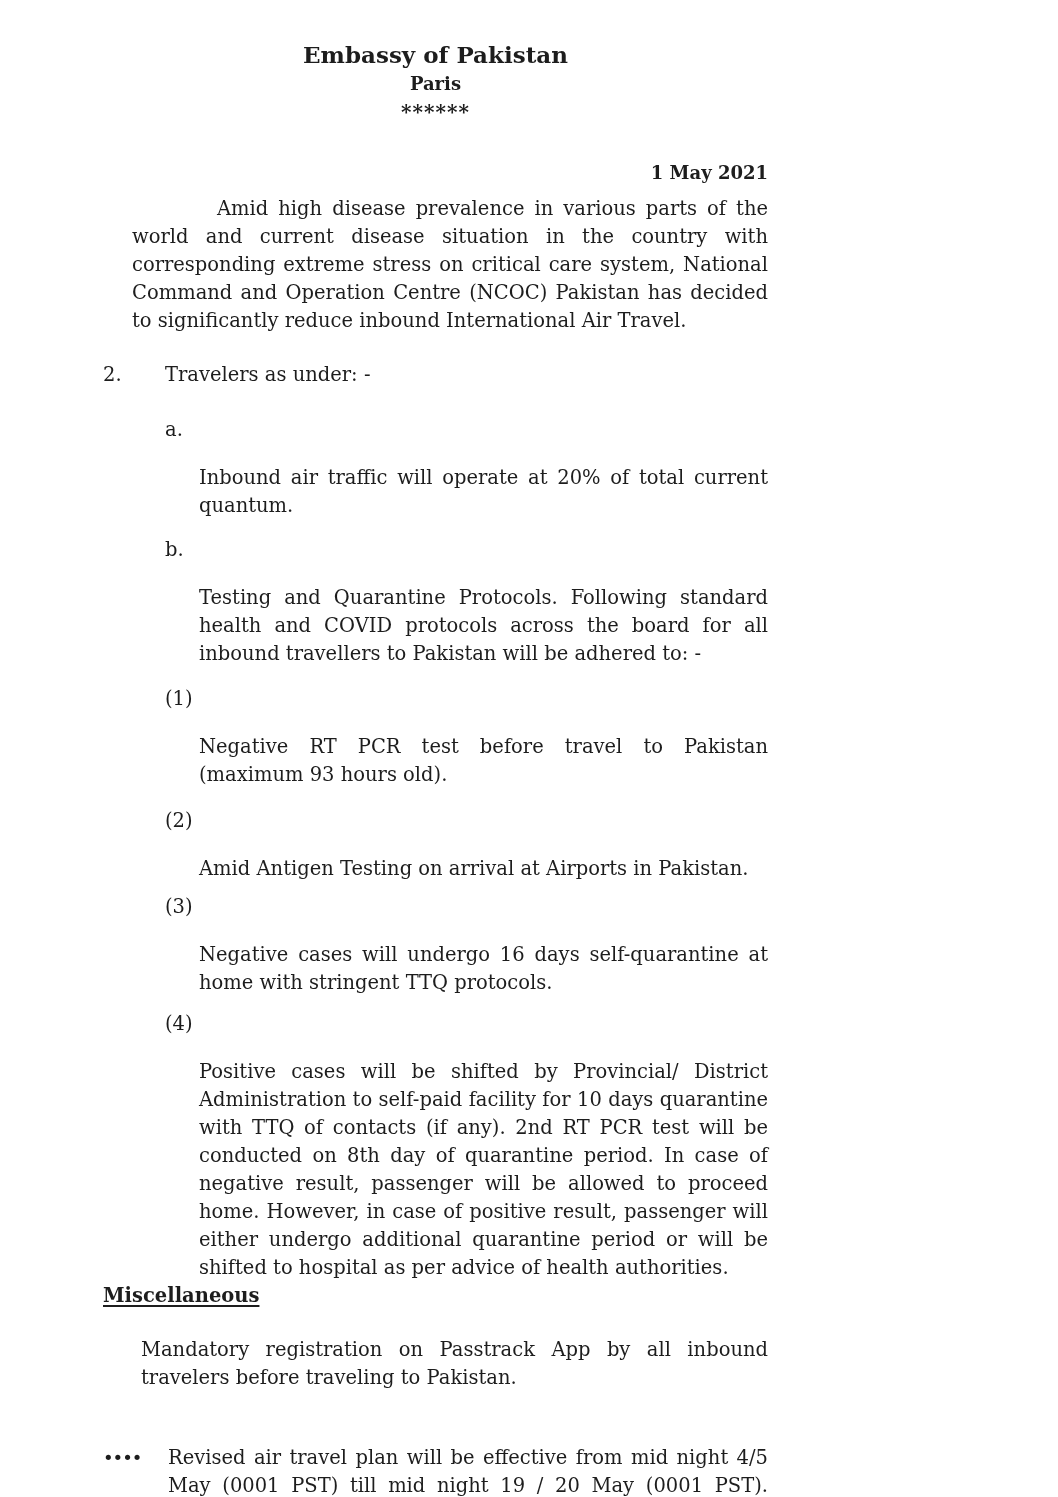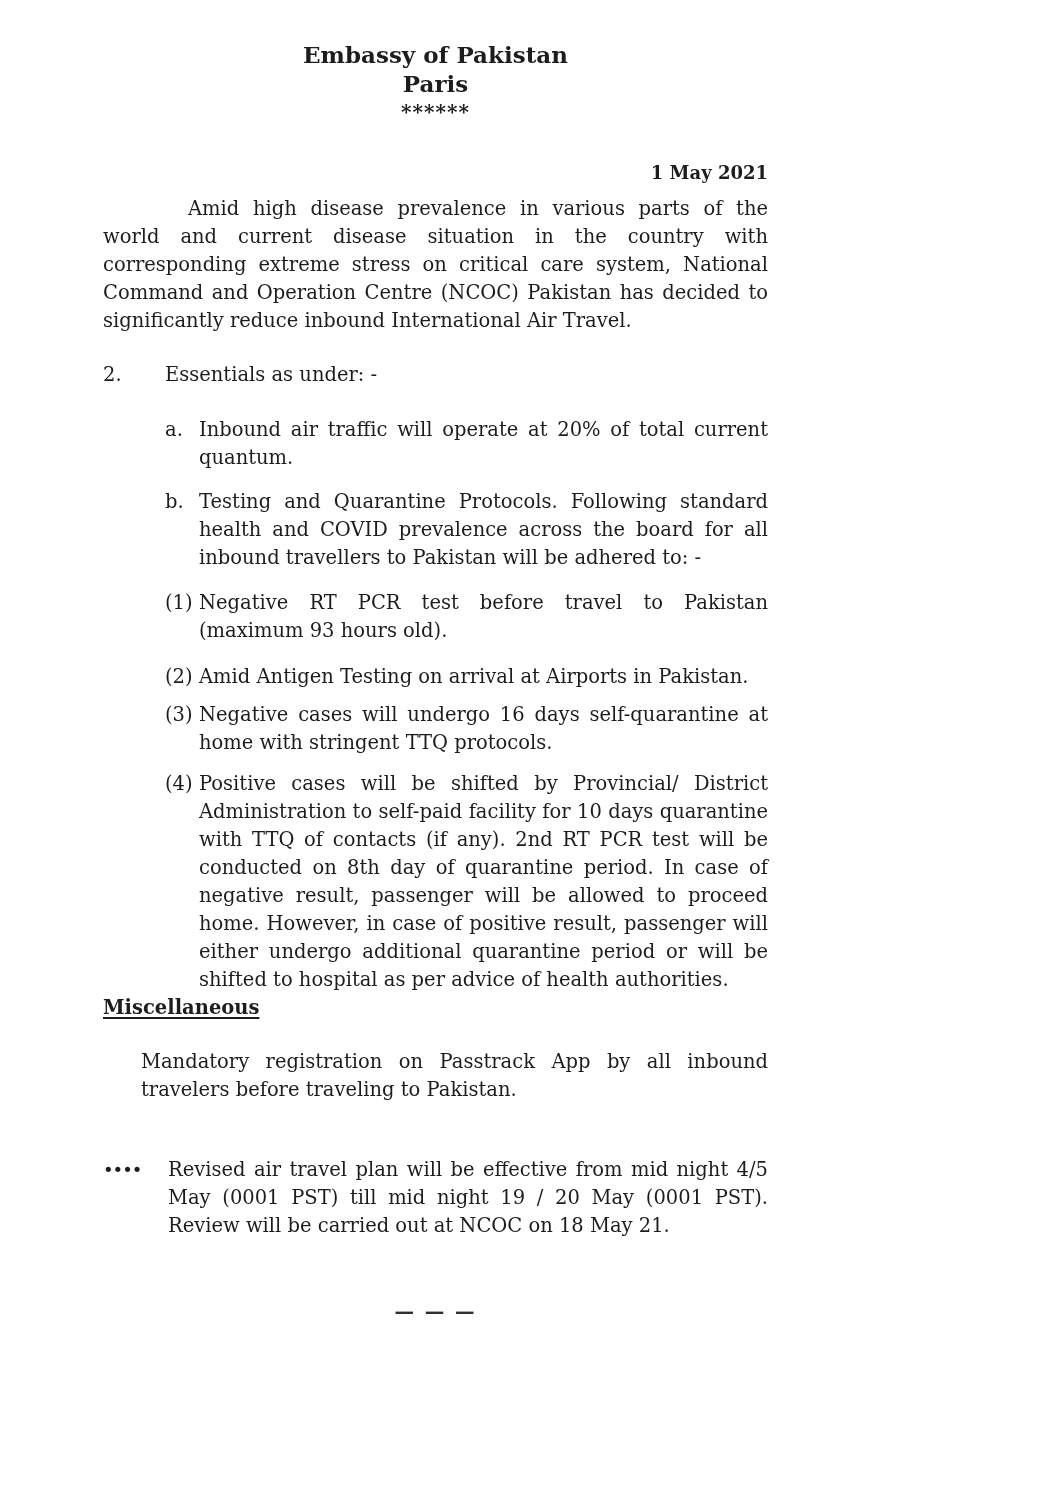--- a/index.html
+++ b/index.html
@@ -14,21 +14,21 @@
     width: 881px; height: 1497px;
     background: #ffffff;
     padding: 40px 113px 0 103px;
     font-size: 19.5px;
     line-height: 28px;
     overflow: hidden;
   }
   
   .letterhead { text-align: center; font-weight: bold; }
   .org-name  { font-size: 23px; line-height: 29px; }
-  .org-city  { font-size: 23px; line-height: 29px; }
+  .org-city  { font-size: 18px; line-height: 29px; }
   .org-sep   { font-size: 20px; line-height: 29px; letter-spacing: 1px; }
   
   .date-line {
     margin-top: 32px;
     text-align: right;
     font-weight: 600;
     font-size: 18px;
     line-height: 28px;
   }
   
@@ -40,30 +40,31 @@
     text-decoration: underline;
     text-decoration-thickness: 2px;
     text-underline-offset: 3px;
     text-align: justify;
   }
   
   .intro {
     margin-top: 8px;
     text-indent: 85px;
     text-align: justify;
+    margin-left: 29px;
   }
   .sec-head { margin-top: 26px; display: flex; }
   .sec-num  { width: 62px; flex: 0 0 62px; }
   .sec-title{ flex: 1; }
 
   .indent-block { margin-left: 62px; }
 
   .flex-item { display: flex; }
   .marker { width: 34px; flex: 0 0 34px; }
-  .itext  { flex: 1; text-align: justify; }
+  .itext  { flex: 1; text-align: justify; margin-top: 48px; }
 
   .mt-a  { margin-top: 27px; }
   .mt-b  { margin-top: 16px; }
   .mt-n1 { margin-top: 17px; }
   .mt-n2 { margin-top: 18px; }
   .mt-n3 { margin-top: 10px; }
   .mt-n4 { margin-top: 13px; }
 
   
   .misc-head { }
@@ -105,31 +106,31 @@
     <div class="org-sep">******</div>
   </header>
 
   <div class="date-line">1 May 2021</div>
 
 
   <p class="intro">Amid high disease prevalence in various parts of the world and current disease situation in the country with corresponding extreme stress on critical care system, National Command and Operation Centre (NCOC) Pakistan has decided to significantly reduce inbound International Air Travel.</p>
 
   <div class="sec-head">
     <span class="sec-num">2.</span>
-    <span class="sec-title">Essentials as under: -</span>
+    <span class="sec-title">Travelers as under: -</span>
   </div>
 
   <div class="indent-block flex-item mt-a">
     <span class="marker">a.</span>
     <span class="itext">Inbound air traffic will operate at 20% of total current quantum.</span>
   </div>
 
   <div class="indent-block flex-item mt-b">
     <span class="marker">b.</span>
-    <span class="itext">Testing and Quarantine Protocols. Following standard health and COVID prevalence across the board for all inbound travellers to Pakistan will be adhered to: -</span>
+    <span class="itext">Testing and Quarantine Protocols. Following standard health and COVID protocols across the board for all inbound travellers to Pakistan will be adhered to: -</span>
   </div>
 
   <div class="indent-block flex-item mt-n1">
     <span class="marker">(1)</span>
     <span class="itext">Negative RT PCR test before travel to Pakistan (maximum 93 hours old).</span>
   </div>
 
   <div class="indent-block flex-item mt-n2">
     <span class="marker">(2)</span>
     <span class="itext">Amid Antigen Testing on arrival at Airports in Pakistan.</span>

